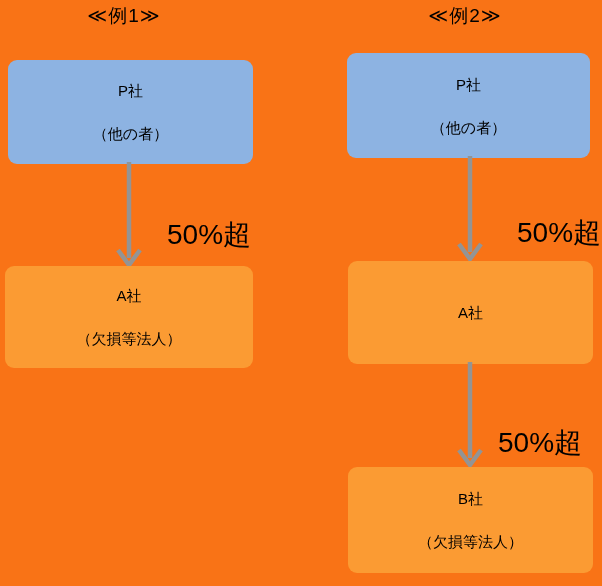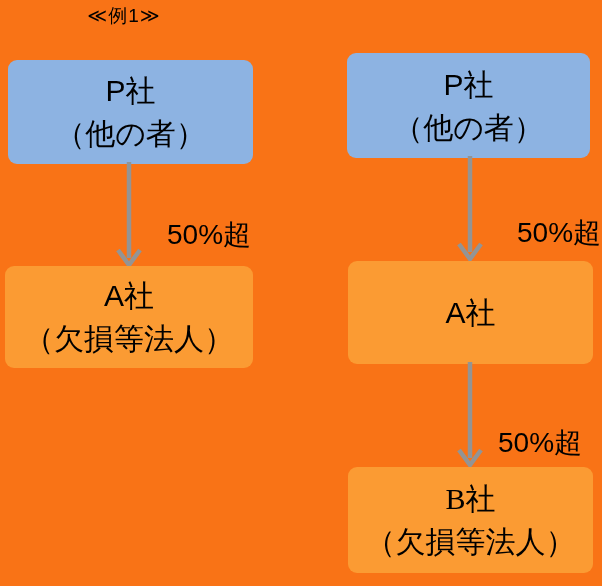--- a/index.html
+++ b/index.html
@@ -27,21 +27,21 @@
     white-space: nowrap;
   }
   .node-box {
     position: absolute;
     border-radius: 9px;
     display: flex;
     flex-direction: column;
     align-items: center;
     justify-content: center;
     row-gap: 20px;
-    font-size: 30px;
+    font-size: 15px;
     line-height: 23px;
     text-align: right;
   }
   .node-box .node-label,
   .node-box .node-sublabel {
     white-space: nowrap;
   }
   .arrow {
     position: absolute;
     width: 36px;
@@ -71,20 +71,21 @@
     <polyline points="7,88 18,103 29,88" fill="none" stroke-width="4.5" stroke="#949494"></polyline>
   </svg>
 
   <div class="edge-label" style="left:167px; top:223px;">50%超</div>
 
   <div class="node-box" style="left: 5px; top: 266px; width: 248px; height: 102px; background: rgb(251, 155, 51);">
     <div class="node-label">A社</div>
     <div class="node-sublabel">（欠損等法人）</div>
   </div>
 
+  <div class="example-title" style="left:349px;">≪例2≫</div>
 
   <div class="node-box" style="left: 347px; top: 53px; width: 243px; height: 105px; background: rgb(141, 179, 226);">
     <div class="node-label">P社</div>
     <div class="node-sublabel">（他の者）</div>
   </div>
 
   <svg class="arrow" style="left:452px; top:156px;" viewBox="0 0 36 106">
     <line x1="18" y1="0" x2="18" y2="96" stroke-width="4.5" stroke="#949494"></line>
     <polyline points="7,88 18,103 29,88" fill="none" stroke-width="4.5" stroke="#949494"></polyline>
   </svg>
@@ -95,18 +96,18 @@
     <div class="node-label">A社</div>
   </div>
 
   <svg class="arrow" style="left:452px; top:362px;" viewBox="0 0 36 106">
     <line x1="18" y1="0" x2="18" y2="96" stroke-width="4.5" stroke="#949494"></line>
     <polyline points="7,88 18,103 29,88" fill="none" stroke-width="4.5" stroke="#949494"></polyline>
   </svg>
 
   <div class="edge-label" style="left:498px; top:431px;">50%超</div>
 
-  <div class="node-box" style="left: 348px; top: 467px; width: 245px; height: 106px; background: rgb(251, 155, 51); font-family: Liberation Serif, serif;">
+  <div class="node-box" style="left: 348px; top: 467px; width: 245px; height: 106px; background: rgb(251, 155, 51);">
     <div class="node-label">B社</div>
     <div class="node-sublabel">（欠損等法人）</div>
   </div>
 
 </div>
 
 </body></html>

